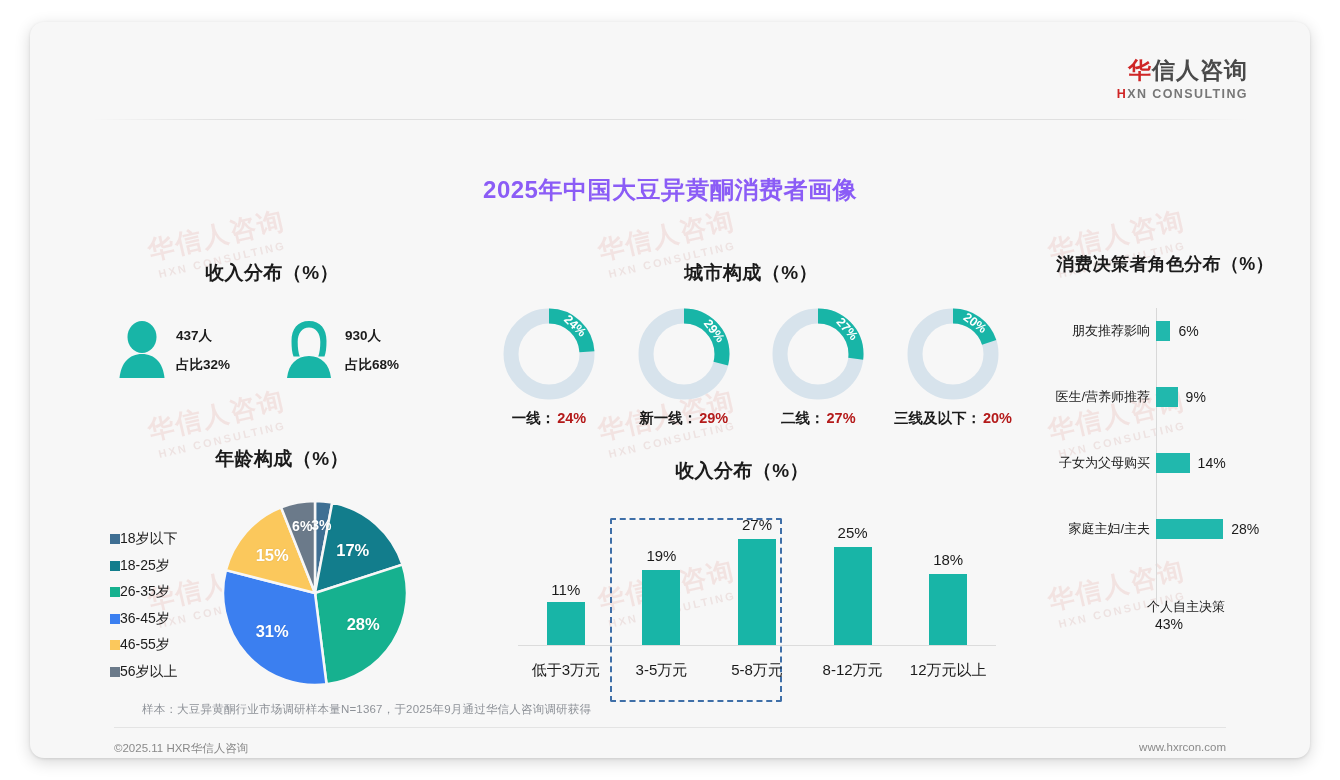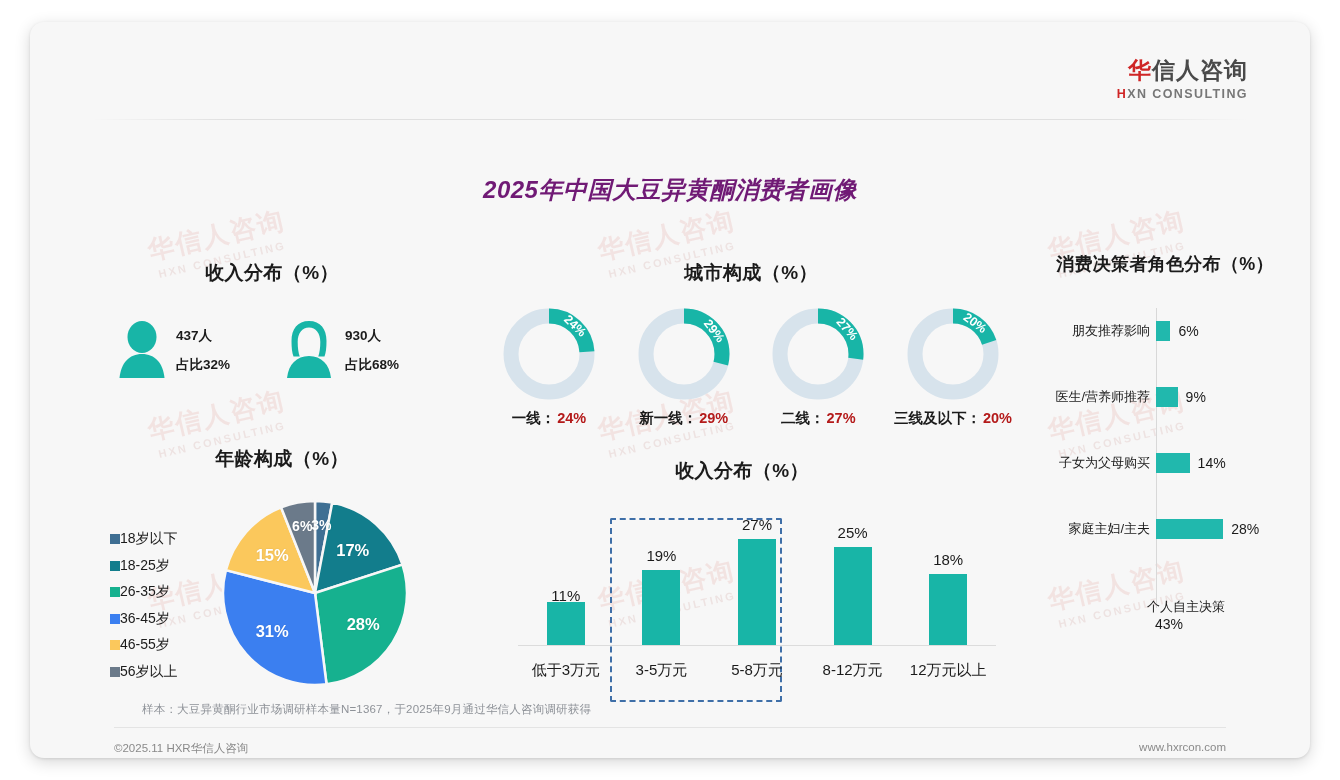--- a/index.html
+++ b/index.html
@@ -44,21 +44,21 @@
   }
   .logo { position: absolute; right: 62px; top: 36px; text-align: right; }
   .logo-cn { font-size: 23px; font-weight: 700; letter-spacing: 1px; color: #4a4a4a; line-height: 1.05; }
   .logo-cn .red { color: #cf2525; }
   .logo-en { font-size: 12.5px; font-weight: 700; letter-spacing: 1.4px; color: #777; margin-top: 5px; }
   .logo-en .red { color: #cf2525; }
 
   
   .subtitle {
     position: absolute; left: 0; right: 0; top: 152px; text-align: center; z-index: 3;
-    font-size: 24px; font-weight: 700; color: #701a75; letter-spacing: .5px; font-style: italic;
+    font-size: 24px; font-weight: 700; color: #8b5cf6; letter-spacing: .5px;
   }
 
   
   .panel-title { font-size: 19px; font-weight: 700; color: #1b1b1b; text-align: center; letter-spacing: .4px; }
 
   
   .gender { position: absolute; left: 62px; top: 238px; width: 360px; z-index: 3; }
   .gender-row { display: flex; margin-top: 34px; padding-left: 26px; }
   .gender-cell { display: flex; align-items: center; width: 165px; }
   .gender-txt { margin-left: 10px; font-size: 13.5px; font-weight: 700; color: #1b1b1b; line-height: 2.15; }
@@ -295,21 +295,21 @@
   </div>
 
   <div class="income">
     <div class="panel-title">收入分布（%）</div>
     <div class="income-plot">
       <div class="ip-dash"></div>
       <div class="ip-baseline"></div>
       <div class="bars" id="income-bars">
           <div class="bcol">
             <div class="bar" style="height: 43.2667px; background: rgb(24, 181, 167);"></div>
-            <div class="bval" style="bottom: 41px;">11%</div>
+            <div class="bval" style="bottom: 47px;">11%</div>
           </div>
           <div class="bcol">
             <div class="bar" style="height: 74.7333px; background: rgb(24, 181, 167);"></div>
             <div class="bval" style="bottom: 80.7333px;">19%</div>
           </div>
           <div class="bcol">
             <div class="bar" style="height: 106.2px; background: rgb(24, 181, 167);"></div>
             <div class="bval" style="bottom: 112.2px;">27%</div>
           </div>
           <div class="bcol">

